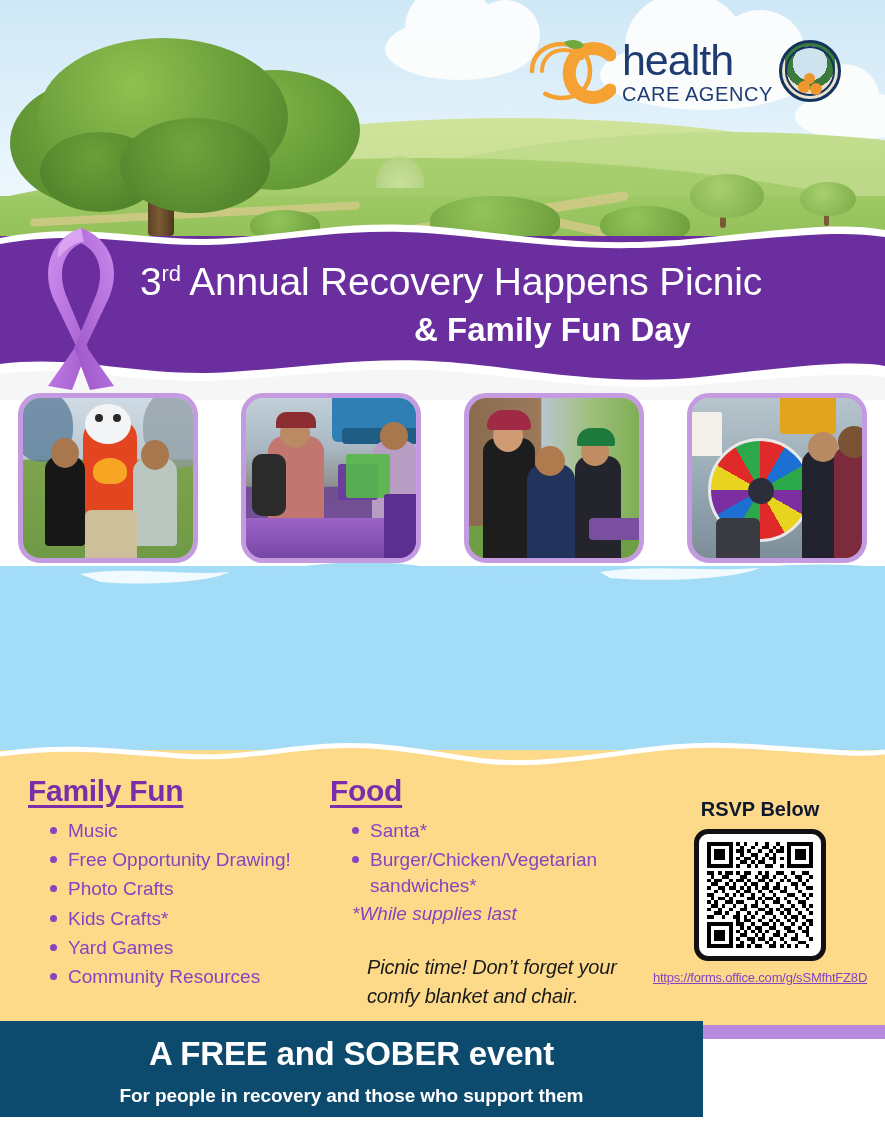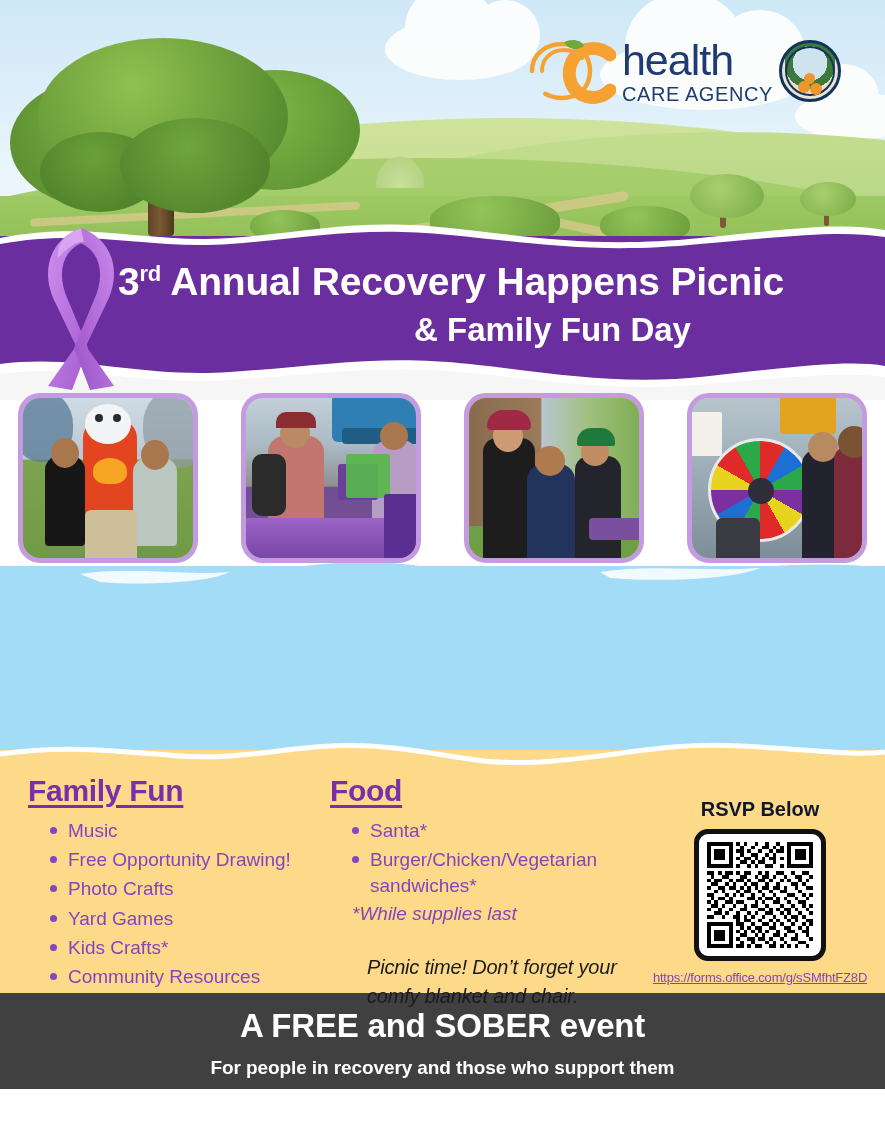--- a/index.html
+++ b/index.html
@@ -71,21 +71,21 @@
   
   .band-purple{
     position:absolute; left:0; top:236px; width:885px; height:150px;
     background:#6B2E9E;
   }
   .title-wrap{
     position:absolute; left:0; top:262px; width:885px;
     text-align:center; color:#ffffff;
   }
   .title-line1{
-    font-size:39px; font-weight:bold; letter-spacing:-.2px; line-height:1.05;
+    font-size:39px; font-weight:normal; letter-spacing:-.2px; line-height:1.05;
     padding-left:17px;
     text-align:center;
   }
   .title-line1 sup{ font-size:22px; vertical-align:super; }
   .title-line2{
     font-size:33px; font-weight:bold; line-height:1.25; margin-top:6px;
     padding-left:220px;
   }
 
   
@@ -175,22 +175,22 @@
   .qr-url{
     font-size:13px; color:#8446C0; text-decoration:underline; margin-top:9px;
     white-space:nowrap; letter-spacing:-.2px;
   }
 
   
   .strip-lilac{
     position:absolute; left:0; top:1025px; width:885px; height:14px; background:#B889DC;
   }
   .band-footer{
-    position:absolute; left:0; top:993px; width:885px; height:96px;
-    background:#404040; color:#fff; text-align:center;
+    position:absolute; left:0; top:1021px; width:703px; height:96px;
+    background:#0c4a6e; color:#fff; text-align:center;
   }
   .foot-big{ font-size:33px; font-weight:bold; padding-top:14px; letter-spacing:-.2px;}
   .foot-small{ font-size:19px; font-weight:bold; margin-top:12px; letter-spacing:-.1px;}
 
   
   .logo{ position:absolute; right:44px; top:34px; height:74px; z-index:6;
          display:flex; align-items:center; gap:6px; }
   .logo-text{ display:flex; flex-direction:column; line-height:1;}
   .logo-health{ font-size:43px; color:#1F3C72; font-weight:normal; letter-spacing:-1px;}
   .logo-care{ font-size:20px; color:#1F3C72; letter-spacing:.6px; margin-top:2px;}
@@ -379,22 +379,22 @@
   </svg>
 
   <div class="tan-content">
 
     <div class="col-family">
       <div class="sec-head">Family Fun</div>
       <ul class="items">
         <li>Music</li>
         <li>Free Opportunity Drawing!</li>
         <li>Photo Crafts</li>
+        <li>Kids Crafts*</li>
         <li>Yard Games</li>
-        <li>Kids Crafts*</li>
         <li>Community Resources</li>
       </ul>
     </div>
 
     <div class="col-food">
       <div class="sec-head">Food</div>
       <ul class="items">
         <li>Santa*</li>
         <li>Burger/Chicken/Vegetarian sandwiches*</li>
       </ul>

